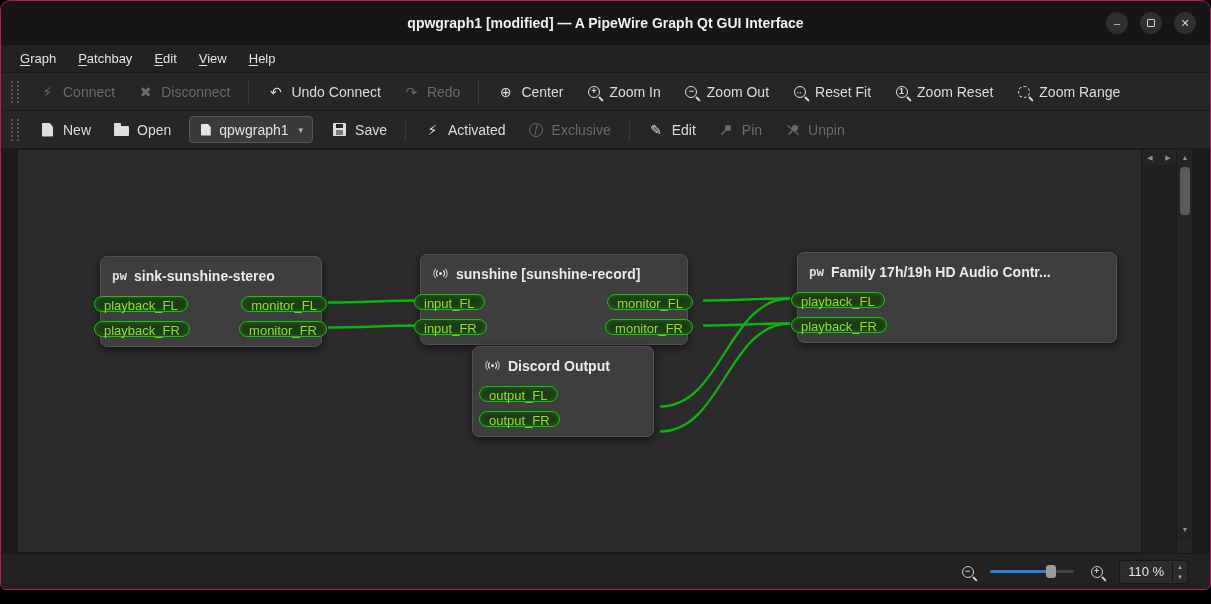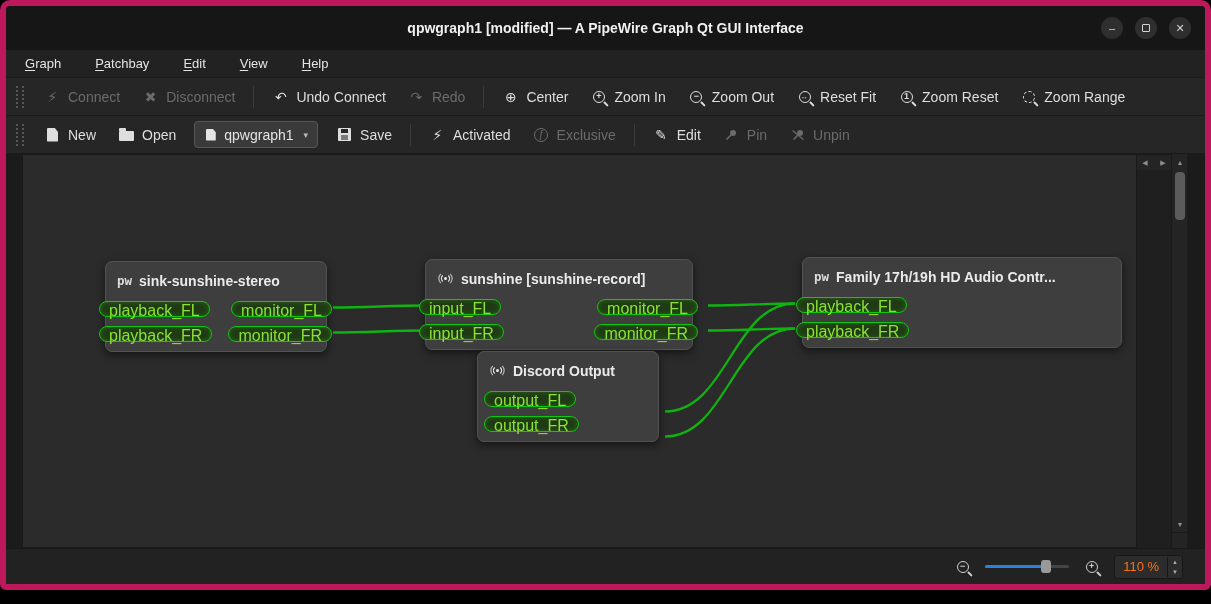--- a/index.html
+++ b/index.html
@@ -1,26 +1,26 @@
 <!DOCTYPE html>
 <html style="--connection-green: #0fb40f; --port-border: #10c710; --port-text: #8ae234; --port-bg: #203a15; --node-bg: #3e3e3e; --canvas-bg: #2b2b2b; --slider-blue: #2a82da;"><head>
 <meta charset="utf-8">
 <style>
   *{box-sizing:border-box;margin:0;padding:0}
   html,body{width:1211px;height:604px}
   body{background:#000;font-family:"Liberation Sans","DejaVu Sans",sans-serif;overflow:hidden}
-  .window{width:1211px;height:590px;background:#1f1f1f;border:6px solid #be185d;border-radius:10px 10px 6px 6px;overflow:hidden;display:flex;flex-direction:column}
+  .window{width:1211px;height:590px;background:#1f1f1f;border:1px solid #be185d;border-radius:10px 10px 6px 6px;overflow:hidden;display:flex;flex-direction:column}
   
   .titlebar{flex:0 0 44px;background:#161616;position:relative;display:flex;align-items:center;justify-content:center}
   .title{color:#f0f0f0;font-size:14px;font-weight:bold}
   .win-controls{position:absolute;right:14px;top:0;height:100%;display:flex;align-items:center;gap:12px}
   .wbtn{width:22px;height:22px;border-radius:50%;background:#2f2f2f;color:#d5d5d5;display:flex;align-items:center;justify-content:center;font-size:11px;line-height:1}
   .wbtn .sq{width:8px;height:8px;border:1.2px solid #d5d5d5;border-radius:1px}
   
-  .menubar{flex:0 0 28px;background:#222;display:flex;align-items:center;padding:0 10px;gap:16px;border-bottom:1px solid #1a1a1a}
+  .menubar{flex:0 0 28px;background:#222;display:flex;align-items:center;padding:0 10px;gap:4px;border-bottom:1px solid #1a1a1a}
   .menu-item{color:#e3e3e3;font-size:13px;padding:4px 9px;border-radius:3px;white-space:nowrap}
   .menu-item u{text-underline-offset:2px}
   
   .toolbar{flex:0 0 38px;background:#262626;display:flex;align-items:center;padding:0 8px;gap:2px;border-bottom:1px solid #1b1b1b}
   .tb-handle{width:8px;height:22px;border-left:2px dotted #565656;border-right:2px dotted #565656;margin:0 8px 0 2px}
   .tb-btn{display:flex;align-items:center;gap:7px;padding:6px 10px;color:#dedede;font-size:14px;border-radius:3px;white-space:nowrap}
   .tb-btn.disabled{color:#6b6b6b}
   .tb-sep{width:1px;height:22px;background:#3a3a3a;margin:0 6px}
   .icon16{width:17px;height:17px;display:flex;align-items:center;justify-content:center;font-size:14px;line-height:1}
   .icon16 svg{display:block}
@@ -45,40 +45,40 @@
   .main-col{flex:1;display:flex;flex-direction:row;min-width:0}
   .canvas{position:relative;flex:1;background:var(--canvas-bg,#2b2b2b);border:1px solid #191919;overflow:hidden}
   .wires{position:absolute;inset:0;width:100%;height:100%}
   .cable{stroke:var(--connection-green,#0fb40f);stroke-width:2.3;fill:none}
   .node{position:absolute;background:var(--node-bg,#3e3e3e);border:1px solid #525252;border-radius:7px;box-shadow:0 3px 9px rgba(0,0,0,.55);padding-bottom:5px}
   .node-header{height:34px;display:flex;align-items:center;gap:7px;padding:3px 11px 0;color:#eaeaea;font-size:14px;font-weight:bold;white-space:nowrap;overflow:hidden}
   .pw-badge{font-family:"DejaVu Sans Mono","Liberation Mono",monospace;font-size:12.5px;font-weight:bold;color:#dcdcdc}
   .prow{display:flex;align-items:center;height:25px;padding:0 6px;justify-content:space-between}
   .prow.r{justify-content:flex-start}
   .prow.l{justify-content:flex-start}
-  .port{height:16px;line-height:18px;padding:0 9px;border:1px solid var(--port-border,#10c710);border-radius:10px;background:var(--port-bg,#203a15);color:var(--port-text,#8ae234);font-size:16px;white-space:nowrap;box-shadow:inset 0 0 5px rgba(60,220,40,.28)}
+  .port{height:16px;line-height:18px;padding:0 9px;border:1px solid var(--port-border,#10c710);border-radius:10px;background:var(--port-bg,#203a15);color:var(--port-text,#8ae234);font-size:13px;white-space:nowrap;box-shadow:inset 0 0 5px rgba(60,220,40,.28)}
   .port.in{margin-left:-13px}
   .port.out{margin-right:-12px}
   
   .vcol{width:16px;display:flex;flex-direction:column;background:#242424;border-left:1px solid #1a1a1a}
   .sb-btn{height:16px;width:16px;display:flex;align-items:center;justify-content:center;color:#8f8f8f;font-size:7px;flex:0 0 16px}
   .vthumb{width:10px;margin:2px 3px 0;height:48px;background:#5b5b5b;border-radius:4px}
   .vtrack{flex:1}
   .corner{height:16px;flex:0 0 16px;background:#242424;border-top:1px solid #1a1a1a}
   .hscroll{flex:0 0 16px;height:16px;background:#242424;border-top:1px solid #1a1a1a;display:flex;align-items:center}
   .hthumb{height:10px;width:59%;background:#5b5b5b;border-radius:4px;margin-left:2px}
   .htrack{flex:1}
   
   .statusbar{flex:0 0 36px;background:#222;display:flex;align-items:center;justify-content:flex-end;gap:14px;padding:0 22px;border-top:1px solid #181818;color:#cfcfcf}
   .slider{width:84px;height:14px;position:relative;display:flex;align-items:center}
   .slider .track{width:100%;height:3px;background:#454545;border-radius:2px}
   .slider .fill{position:absolute;left:0;width:72%;height:3px;background:var(--slider-blue,#2a82da);border-radius:2px}
   .slider .handle{position:absolute;left:calc(72% - 5px);width:10px;height:13px;background:#9a9a9a;border-radius:3px}
   .spinbox{display:flex;align-items:center;background:#2c2c2c;border:1px solid #171717;border-radius:3px;height:24px}
-  .spin-val{color:#f97316;font-size:13px;padding:0 8px;min-width:50px;text-align:right}
+  .spin-val{color:#e5e5e5;font-size:13px;padding:0 8px;min-width:50px;text-align:right}
   .spin-btns{display:flex;flex-direction:column;border-left:1px solid #171717}
   .spin-btns span{font-size:6px;color:#aaa;padding:2px 4px;line-height:1}
 </style>
 </head>
 <body>
 
 <div class="window">
 
   <div class="titlebar">
     <div class="title">qpwgraph1 [modified] — A PipeWire Graph Qt GUI Interface</div>

